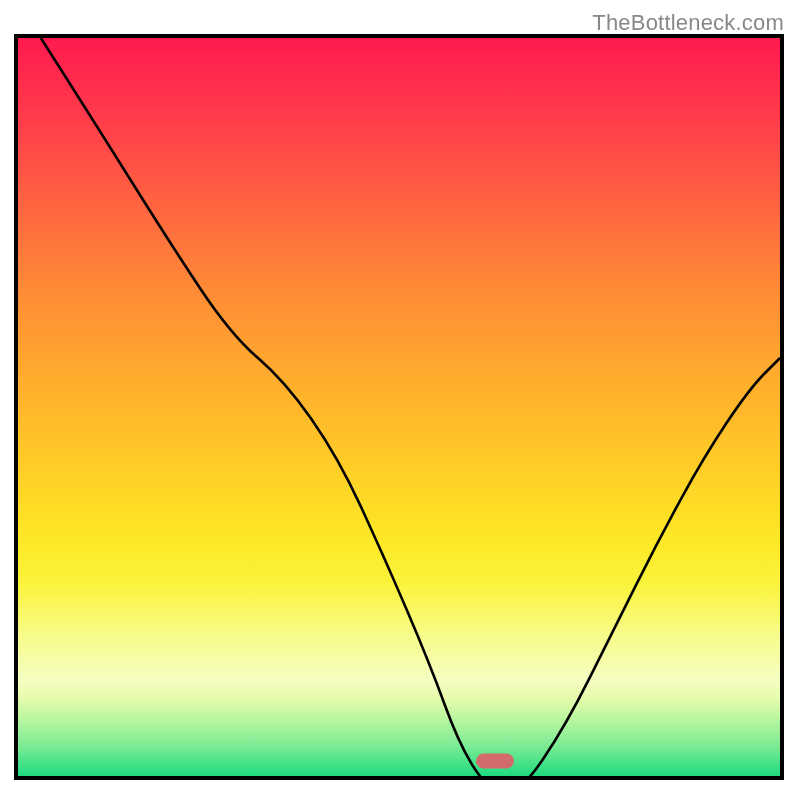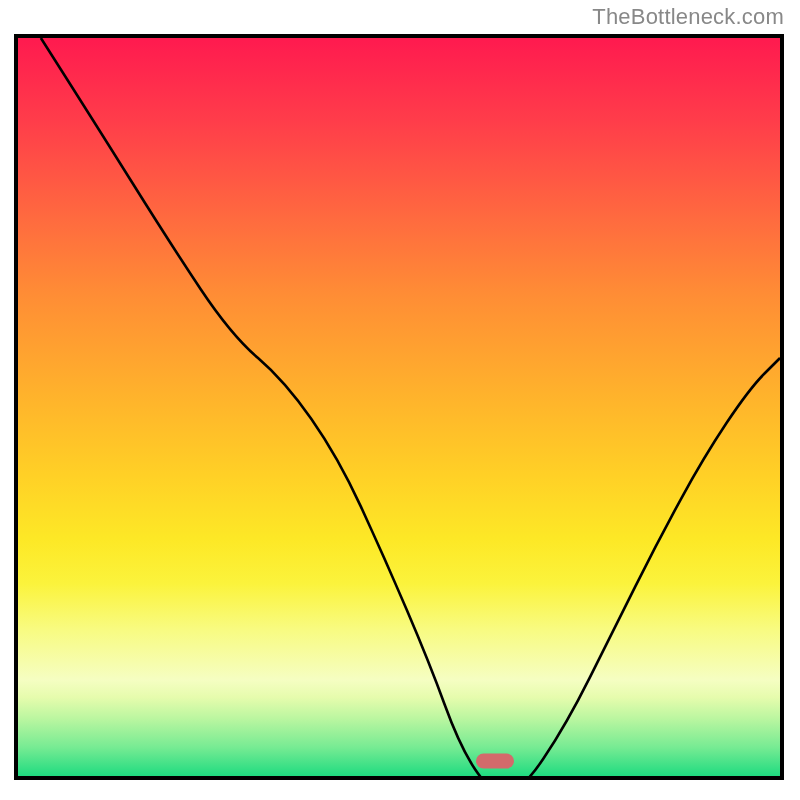--- a/index.html
+++ b/index.html
@@ -68,21 +68,21 @@
     position: absolute;
     width: 38px;
     height: 15px;
     border-radius: 8px;
     transform: translate(-50%, -50%);
     left: 62.6%;
     top: 98%;
   }
   .watermark {
     position: absolute;
-    top: 4px;
+    top: 10px;
     right: 16px;
     font-size: 22px;
     color: #888888;
     letter-spacing: 0.2px;
   }
 </style>
 </head>
 <body>
 
 <div class="chart-container">

